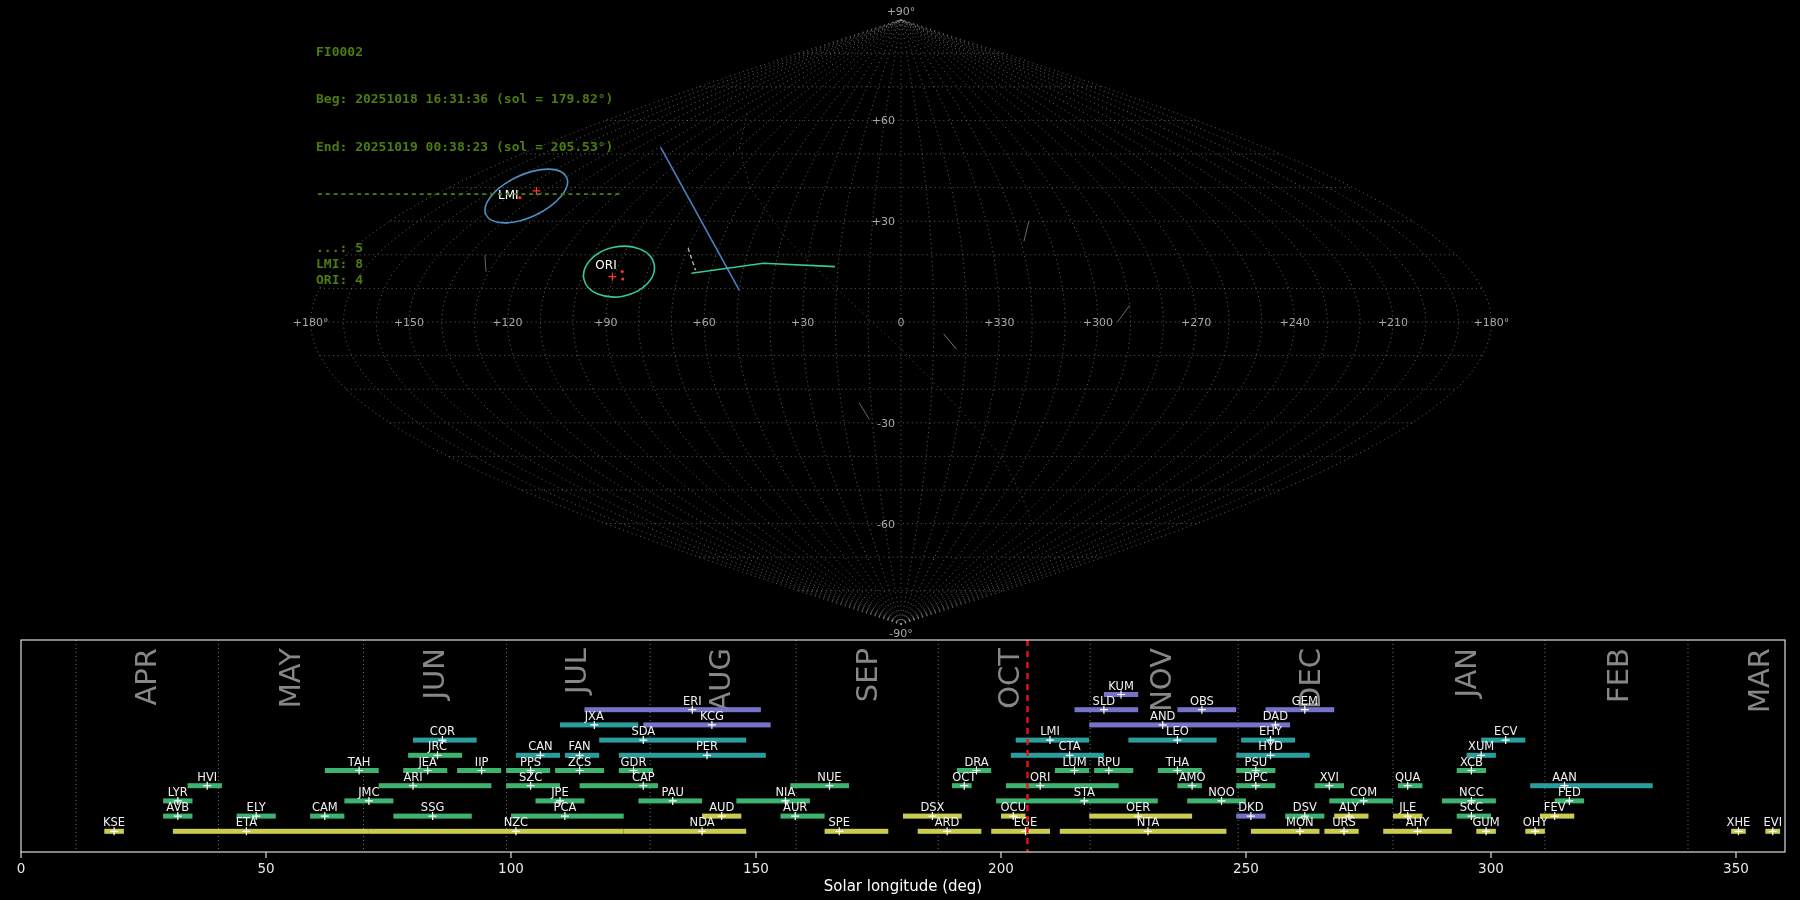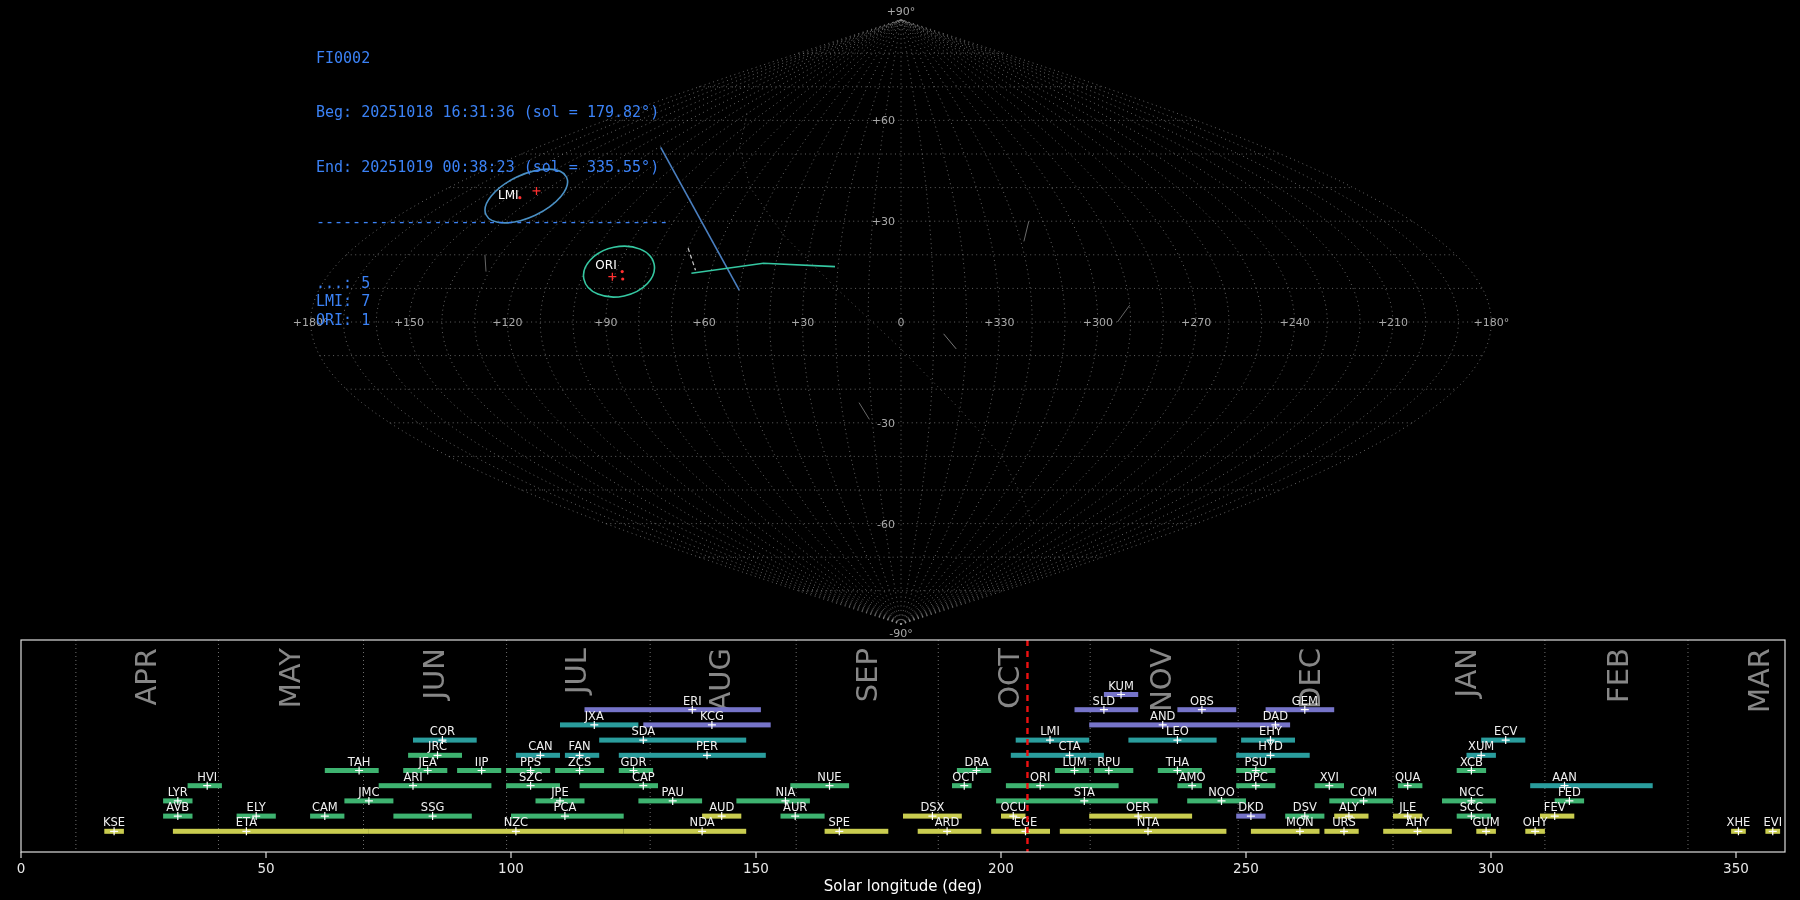--- a/index.html
+++ b/index.html
@@ -1,21 +1,21 @@
 <!DOCTYPE html>
 <html><head>
 <meta charset="utf-8">
 <style>
   html,body{margin:0;padding:0;background:#000;}
   .stage{position:relative;width:1800px;height:900px;background:#000;overflow:hidden;
          font-family:"DejaVu Sans",sans-serif;}
   #scene{position:absolute;left:0;top:0;}
-  #hdr{position:absolute;left:316px;top:12px;color:#3b82f6;
-       font-family:"DejaVu Sans Mono",monospace;font-size:15px;line-height:1.22;
-       white-space:pre;}
+  #hdr{position:absolute;left:316px;top:12px;color:#4d7c0f;
+       font-family:"DejaVu Sans Mono",monospace;font-size:13px;line-height:1.22;
+       white-space:pre;font-weight:bold;}
   #hdr .sep{letter-spacing:0;}
   #hdr .counts{margin-top:6px;}
 </style>
 </head>
 <body>
 
 <div class="stage">
   <svg id="scene" width="1800" height="900" viewBox="0 0 1800 900">
     <g id="skymap-layer">
         <path d="M901.0 624.4L931.9 614.3L962.7 604.2L993.4 594.2L1023.8 584.1L1053.8 574.0L1083.4 563.9L1112.6 553.8L1141.1 543.8L1169.0 533.7L1196.2 523.6L1222.6 513.5L1248.0 503.4L1272.6 493.4L1296.1 483.3L1318.5 473.2L1339.8 463.1L1359.8 453.0L1378.6 443.0L1396.2 432.9L1412.3 422.8L1427.1 412.7L1440.4 402.6L1452.2 392.6L1462.5 382.5L1471.3 372.4L1478.5 362.3L1484.1 352.2L1488.2 342.2L1490.6 332.1L1491.4 322.0L1490.6 311.9L1488.2 301.8L1484.1 291.8L1478.5 281.7L1471.3 271.6L1462.5 261.5L1452.2 251.4L1440.4 241.4L1427.1 231.3L1412.3 221.2L1396.2 211.1L1378.6 201.0L1359.8 191.0L1339.8 180.9L1318.5 170.8L1296.1 160.7L1272.6 150.6L1248.0 140.6L1222.6 130.5L1196.2 120.4L1169.0 110.3L1141.1 100.2L1112.6 90.2L1083.4 80.1L1053.8 70.0L1023.8 59.9L993.4 49.8L962.7 39.8L931.9 29.7L901.0 19.6" fill="none" stroke="#979797" stroke-width="1" stroke-dasharray="1 3.5" opacity="0.65"></path>
@@ -414,17 +414,17 @@
         <text x="1491" y="873" text-anchor="middle" font-size="13.5" fill="#e8e8e8">300</text>
         <line x1="1736.0000000000002" y1="852" x2="1736.0000000000002" y2="858" stroke="#dcdcdc" stroke-width="1.2"></line>
         <text x="1736.0000000000002" y="873" text-anchor="middle" font-size="13.5" fill="#e8e8e8">350</text>
       </g>
     <text id="xlabel" x="903" y="891" text-anchor="middle" font-size="15" fill="#ffffff">Solar longitude (deg)</text>
   </svg>
 
   <div id="hdr">
     <div>FI0002</div>
     <div>Beg: 20251018 16:31:36 (sol = 179.82°)</div>
-    <div>End: 20251019 00:38:23 (sol = 335.55°)</div>
+    <div>End: 20251019 00:38:23 (sol = 205.53°)</div>
     <div class="sep">---------------------------------------</div>
-    <div class="counts" id="counts"><div>...: 5</div><div>LMI: 7</div><div>ORI: 1</div></div>
+    <div class="counts" id="counts"><div>...: 5</div><div>LMI: 8</div><div>ORI: 4</div></div>
   </div>
 </div>
 
 </body></html>

